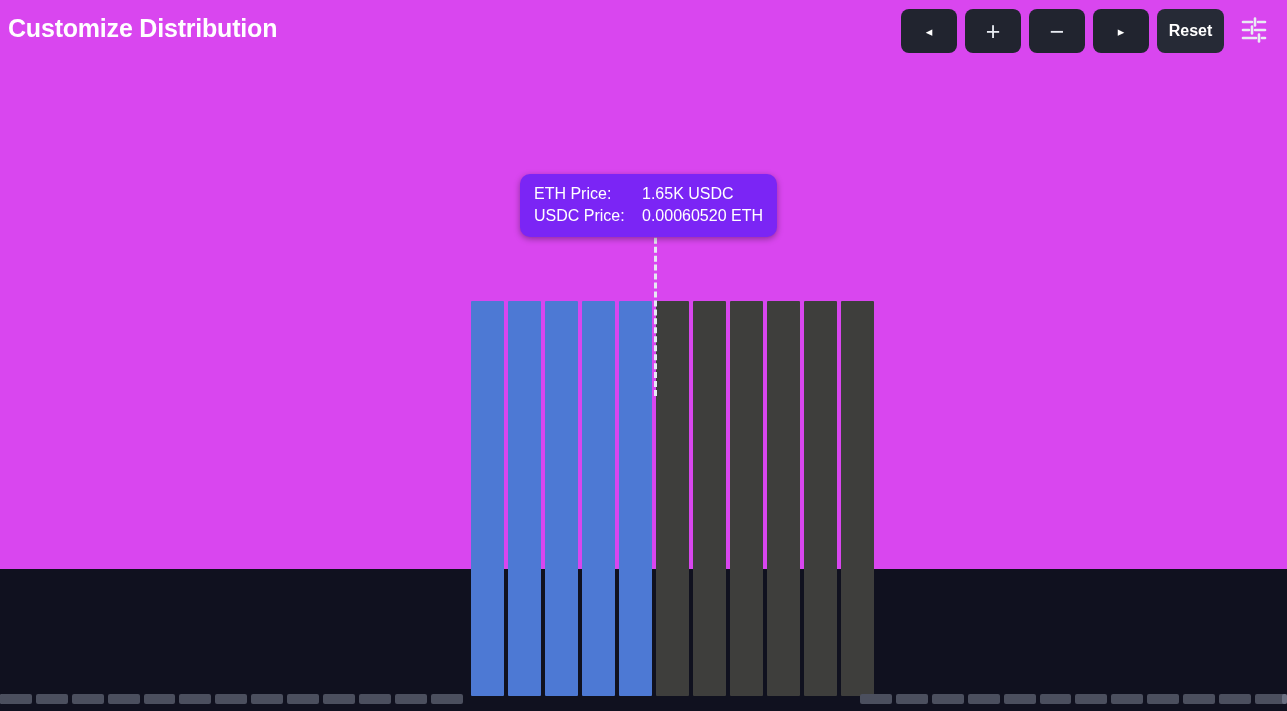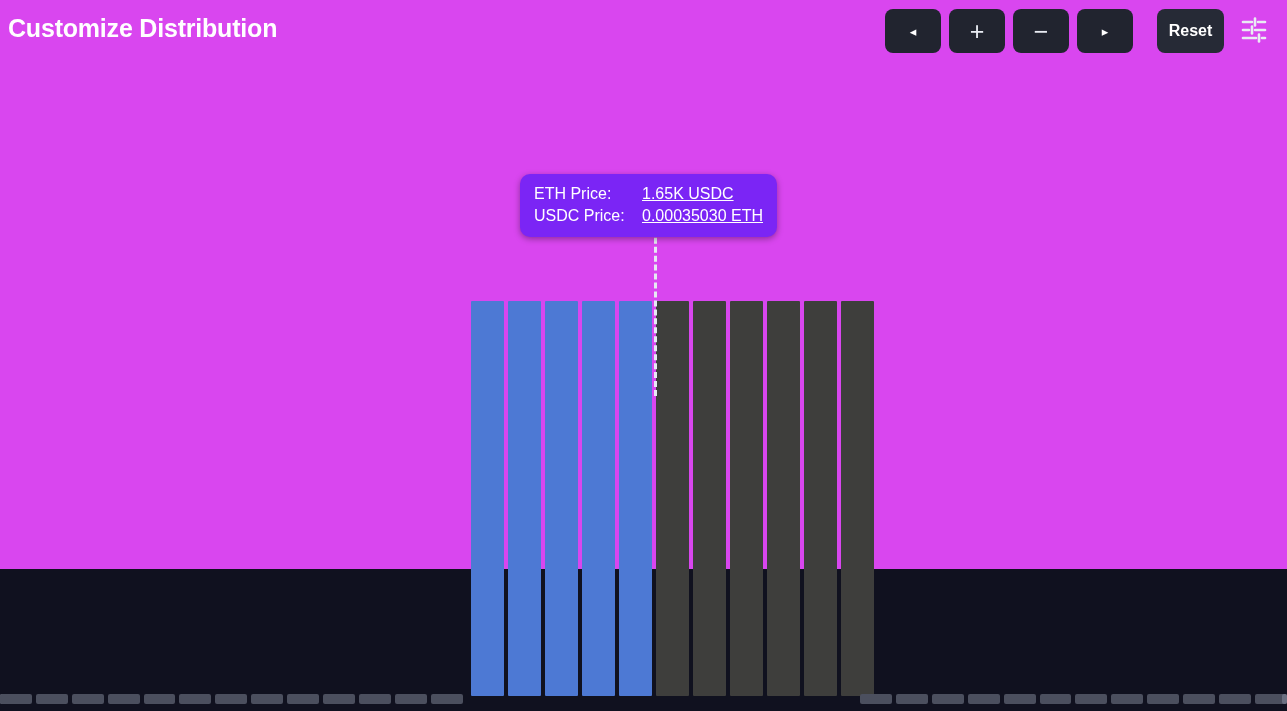--- a/index.html
+++ b/index.html
@@ -56,21 +56,20 @@
     font-family: "Liberation Sans", sans-serif;
   }
   .tb-btn.arrow { font-size: 13px; color: #ffffff; }
   .tb-btn.sign  { font-size: 25px; color: #e9ecf3; line-height: 1; font-weight: 300;}
   .tb-btn.reset {
     width: 67px;
     background: #262a36;
     font-size: 16px;
     font-weight: bold;
     color: #ffffff;
-    margin-left: 16px;
   }
   .tb-icon-btn {
     width: 38px;
     height: 44px;
     background: transparent;
     border: none;
     display: flex;
     align-items: center;
     justify-content: center;
     cursor: pointer;
@@ -121,21 +120,21 @@
     border-radius: 10px;
     padding: 9px 14px 10px 14px;
     color: #ffffff;
     font-size: 16px;
     line-height: 22px;
     white-space: nowrap;
     box-shadow: 0 2px 6px rgba(0,0,0,0.35);
   }
   .tt-row { display: flex; }
   .tt-label { min-width: 108px; }
-  .tt-value { font-variant-numeric: tabular-nums; text-decoration: underline; }
+  .tt-value { font-variant-numeric: tabular-nums; }
 
   
   .range-strip {
     position: absolute;
     left: 0;
     top: 694px;
     width: 1287px;
     height: 17px;
   }
   .strip-track {
@@ -213,21 +212,21 @@
       </div>
     <div class="marker-line"></div>
 
     <div class="tooltip">
       <div class="tt-row">
         <span class="tt-label">ETH Price:</span>
         <span class="tt-value">1.65K USDC</span>
       </div>
       <div class="tt-row">
         <span class="tt-label">USDC Price:</span>
-        <span class="tt-value">0.00035030 ETH</span>
+        <span class="tt-value">0.00060520 ETH</span>
       </div>
     </div>
   </div>
 
   <div class="range-strip">
     <div class="strip-edge" style="left:0px;"></div>
     <div class="strip-track">
         <div class="strip-seg" style="width: 33px;"></div>
         <div class="strip-seg" style="width: 33px;"></div>
         <div class="strip-seg" style="width: 33px;"></div>

